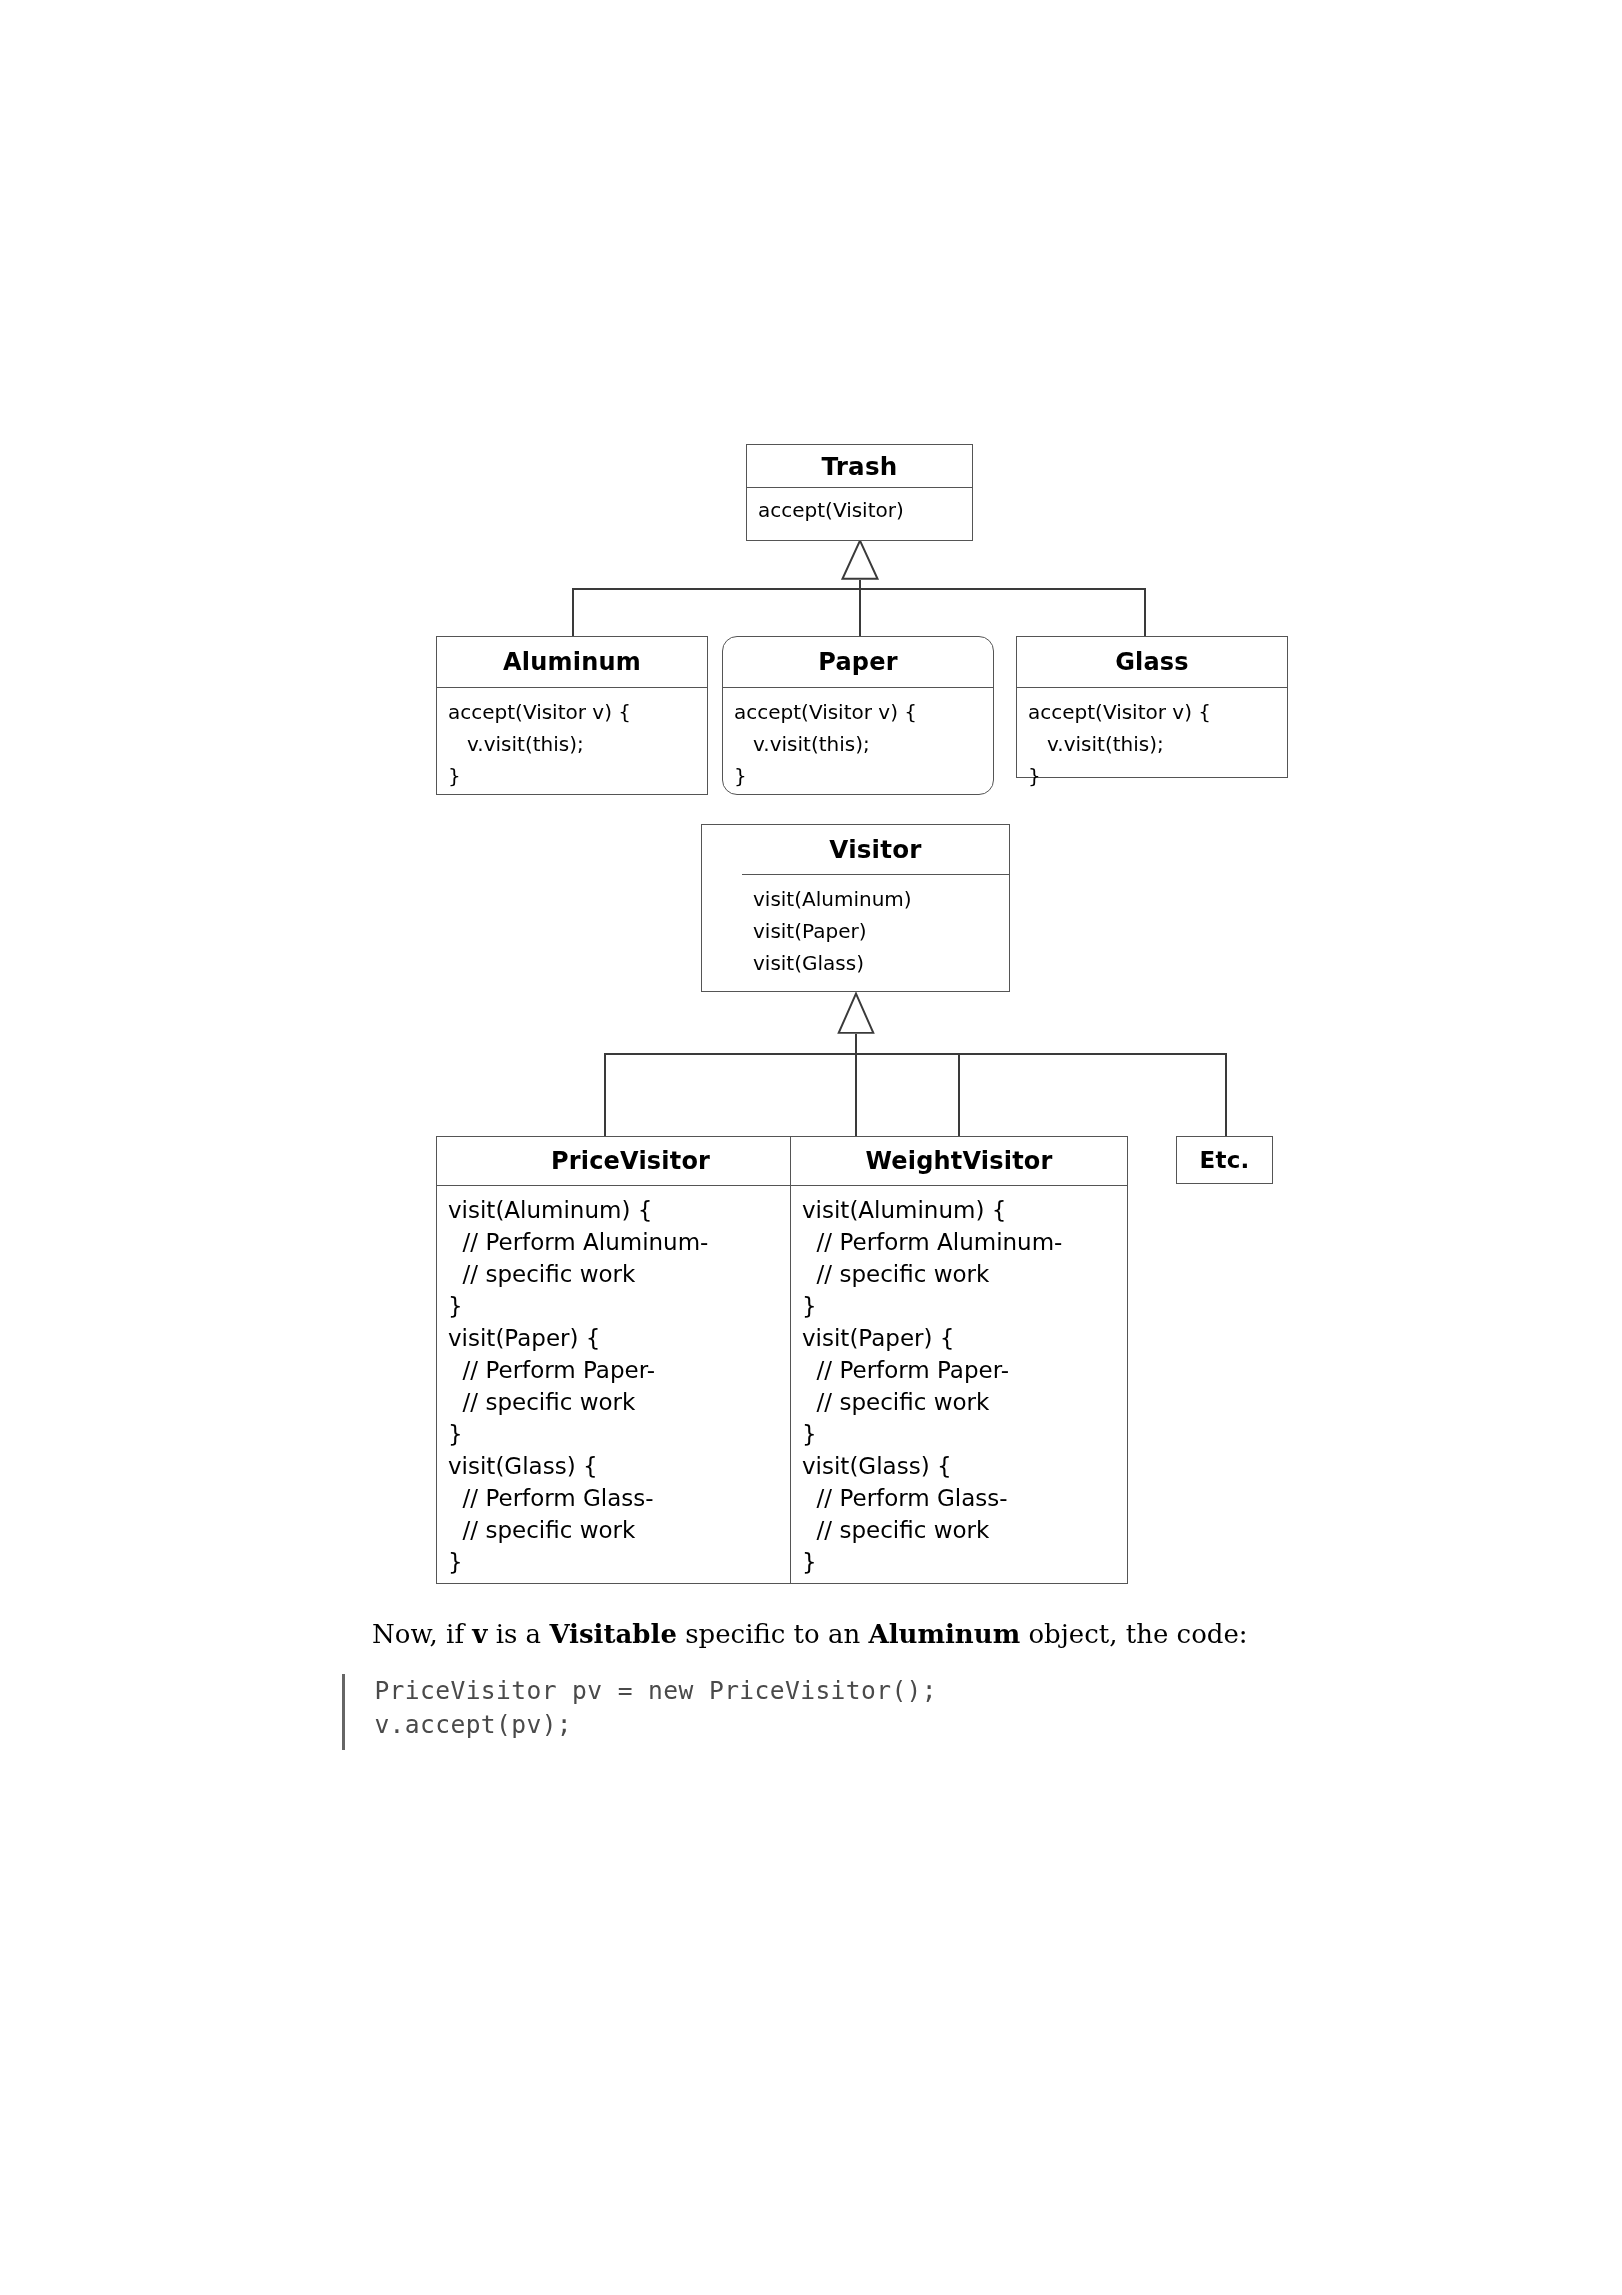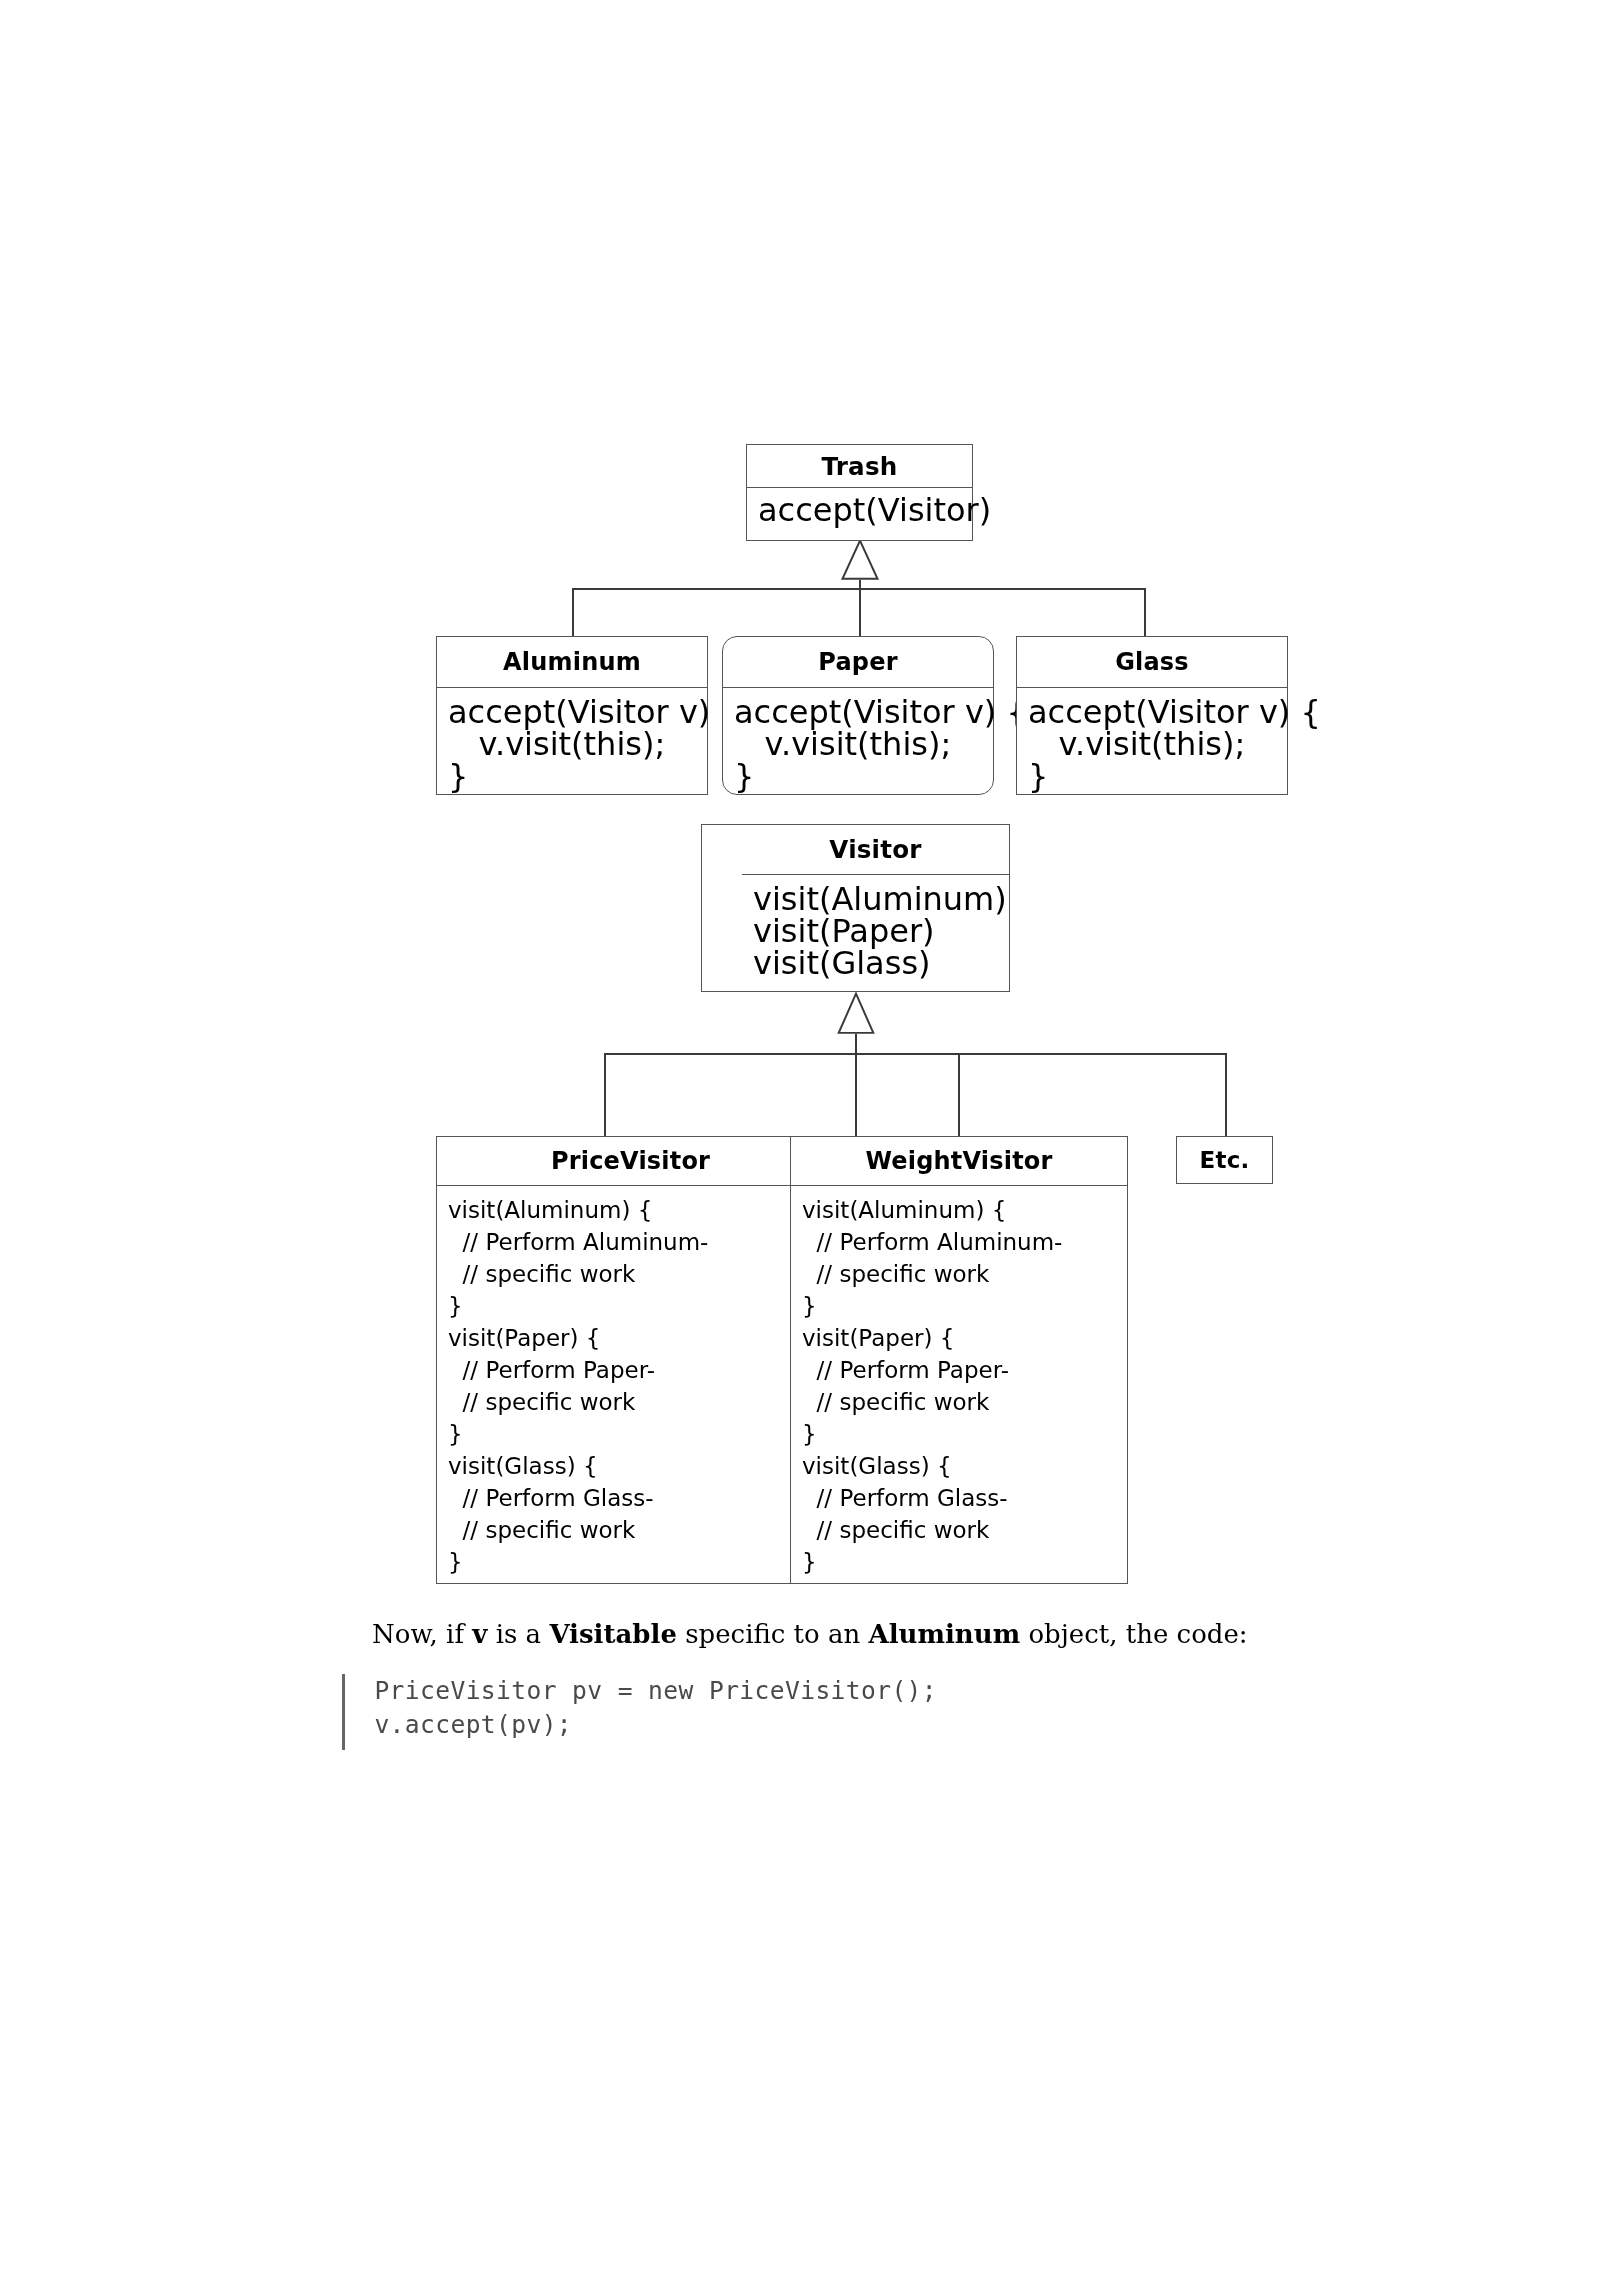--- a/index.html
+++ b/index.html
@@ -59,21 +59,21 @@
     font-family: "DejaVu Sans", sans-serif;
     color: #000000;
     white-space: pre;
     padding: 8px 0 0 11px;
   }
 
   
   .fs-title-lg  { font-size: 24.6px; }
   .fs-title-md  { font-size: 24px; }
   .fs-title-sm  { font-size: 23px; }
-  .fs-body      { font-size: 32px; line-height: 32px; }
+  .fs-body      { font-size: 20px; line-height: 32px; }
   .fs-body-sm   { font-size: 23px; line-height: 32px; }
 
   
   .conn {
     position: absolute;
     background: #3a3a3a;
   }
   .conn-v { width: 1.6px; }
   .conn-h { height: 1.6px; }
 
@@ -150,21 +150,21 @@
     </div>
 
     <div class="uml-box" style="left:722px; top:636px; width:272px; height:159px;border-radius:15px;">
       <div class="uml-title fs-title-md" style="height:50px;">Paper</div>
       <div class="uml-divider"></div>
       <div class="uml-body fs-body">accept(Visitor v) {
    v.visit(this);
 }</div>
     </div>
 
-    <div class="uml-box" style="left:1016px; top:636px; width:272px; height:159px;">
+    <div class="uml-box" style="left:1016px; top:636px; width:272px; height:142px;">
       <div class="uml-title fs-title-md" style="height:50px;">Glass</div>
       <div class="uml-divider"></div>
       <div class="uml-body fs-body">accept(Visitor v) {
    v.visit(this);
 }</div>
     </div>
 
     <div class="uml-box" style="left:701px; top:824px; width:309px; height:168px;padding-left:40px;">
       <div class="uml-title fs-title-lg" style="height:49px;">Visitor</div>
       <div class="uml-divider"></div>

